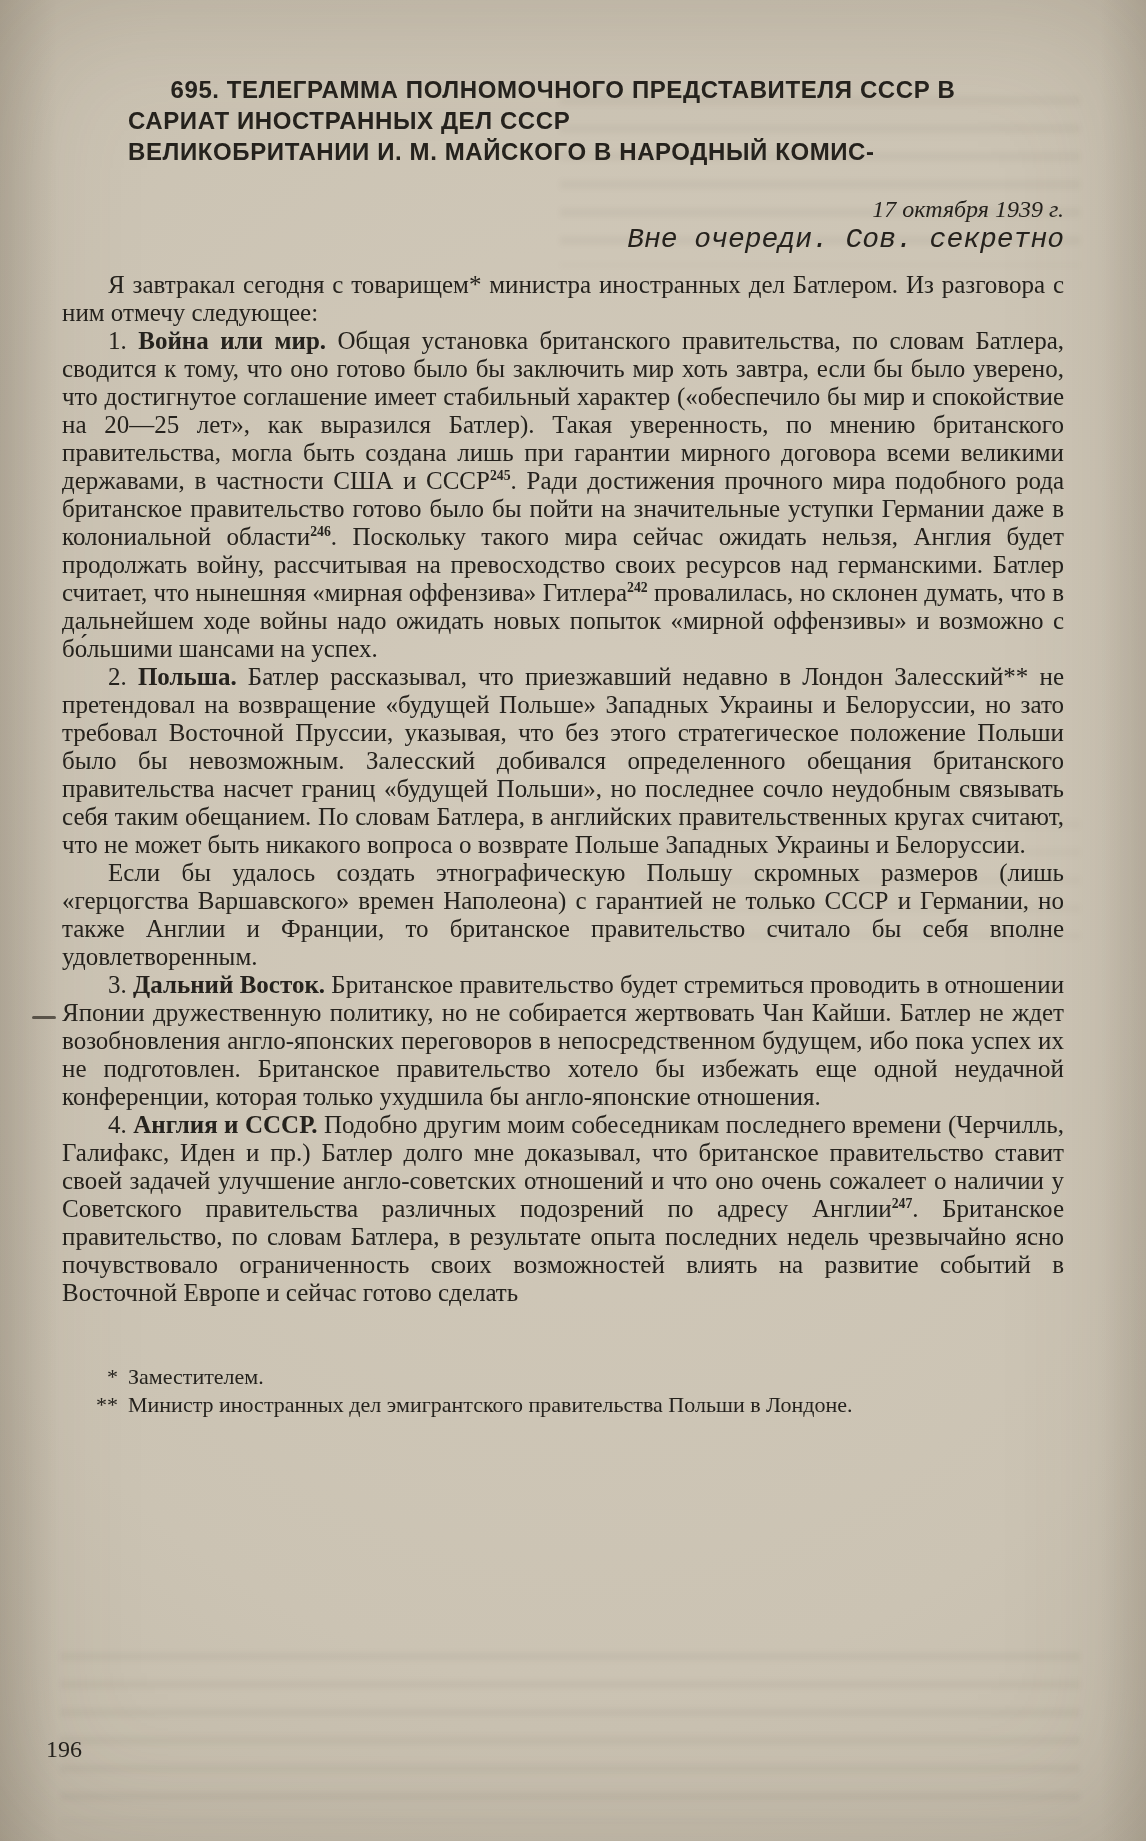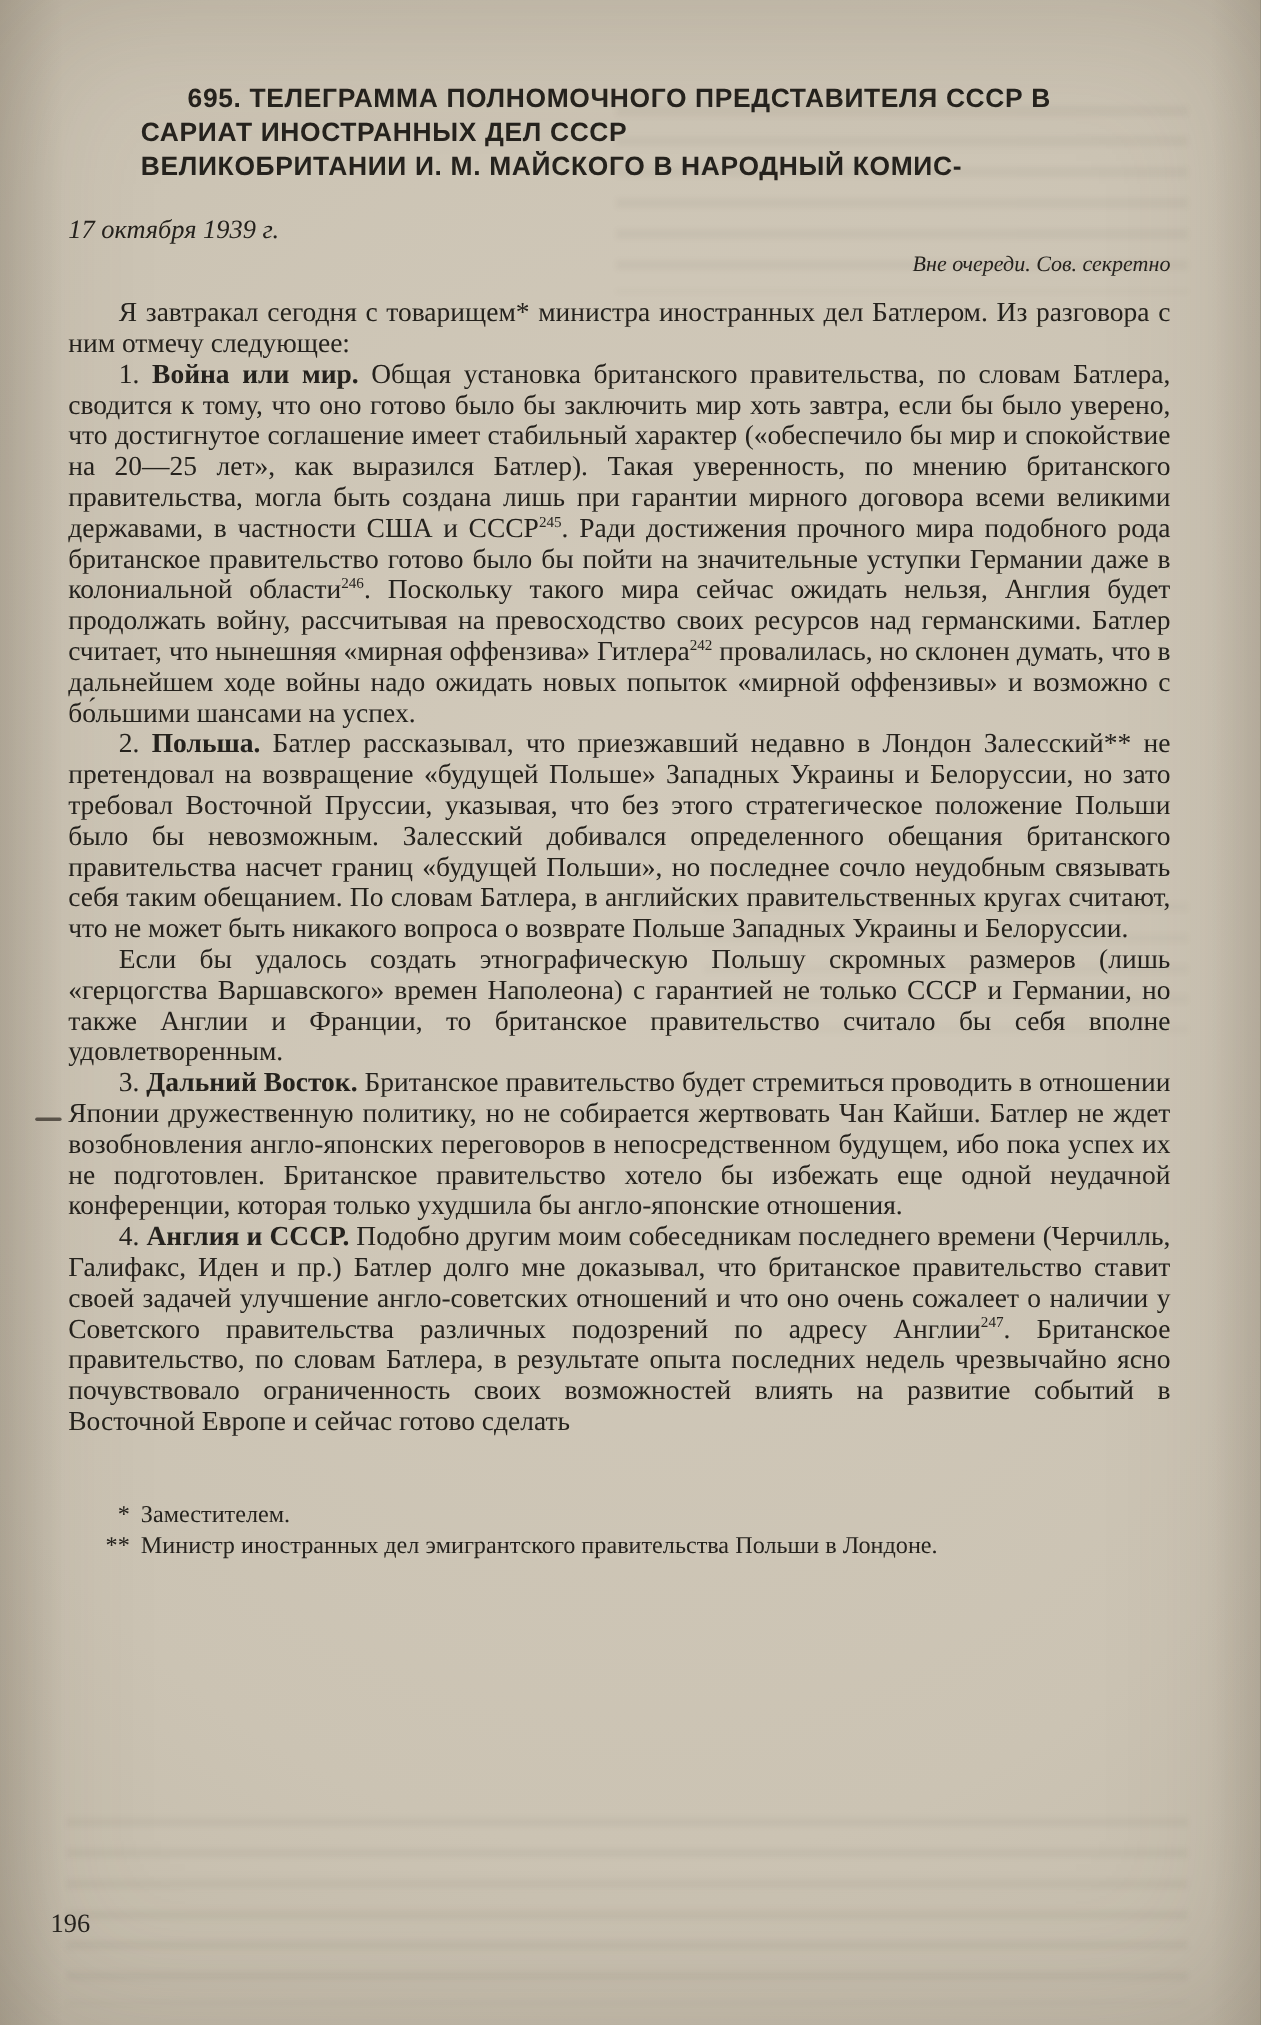--- a/index.html
+++ b/index.html
@@ -14,26 +14,26 @@
     color: var(--ink, #25221d);
     box-shadow: inset 0 0 140px rgba(80,68,50,0.22);
   }
   .content { position: absolute; left: 62px; top: 74px; width: 1002px; }
   .heading {
     font-family: "Liberation Sans", "DejaVu Sans", sans-serif;
     font-weight: 700; font-size: 24px; line-height: 31px;
     letter-spacing: 0.6px; padding-left: 66px;
   }
   .heading .hang { margin-left: -66px; text-align: center; }
-  .dateline { margin-top: 28px; text-align: left; font-style: italic; font-size: 24px; line-height: 28px; }
-  .classification { margin-top: 3px; text-align: right; font-style: italic; font-size: 20px; line-height: 28px; }
+  .dateline { margin-top: 28px; text-align: right; font-style: italic; font-size: 24px; line-height: 28px; }
+  .classification { margin-top: 3px; text-align: right; font-style: italic; font-size: 28px; line-height: 28px; font-family: Liberation Mono, monospace; }
   .body { margin-top: 17px; font-size: 25px; line-height: 28px; text-align: justify; }
   p.para { margin: 0; text-indent: 46px; }
   p.para b { font-weight: 700; }
-  sup { font-size: 0.55em; line-height: 0; vertical-align: super; letter-spacing: 0; }
+  sup { font-size: 0.55em; line-height: 0; vertical-align: super; letter-spacing: 0; font-weight: bold; }
   .footnotes { margin-top: 56px; font-size: 22px; line-height: 28px; }
   .footnote { display: flex; }
   .fn-marker { flex: none; width: 56px; text-align: right; padding-right: 10px; }
   .fn-text { flex: 1; }
   .page-number { position: absolute; left: 46px; top: 1736px; font-size: 24px; }
   .bleed {
     position: absolute; pointer-events: none;
     background: repeating-linear-gradient(180deg,
       rgba(108,100,86,0.12) 0 9px, rgba(0,0,0,0) 9px 28px);
     filter: blur(2.5px);

